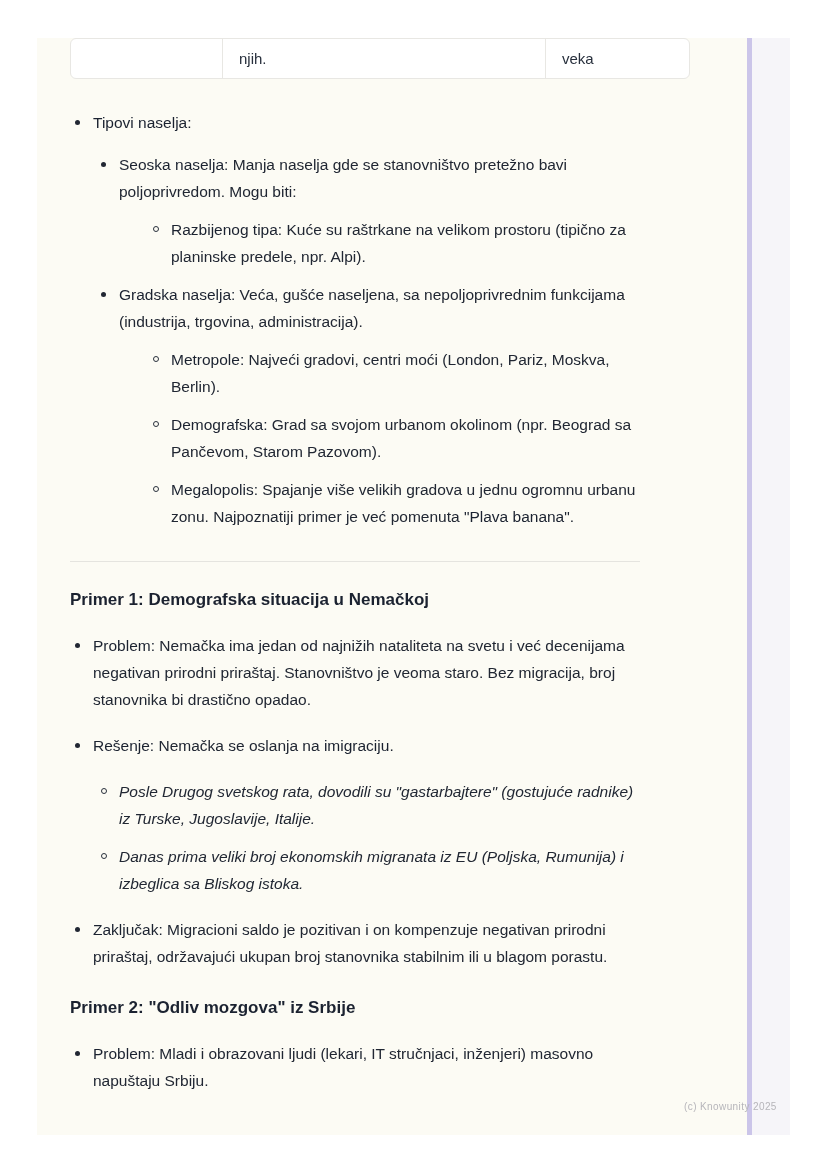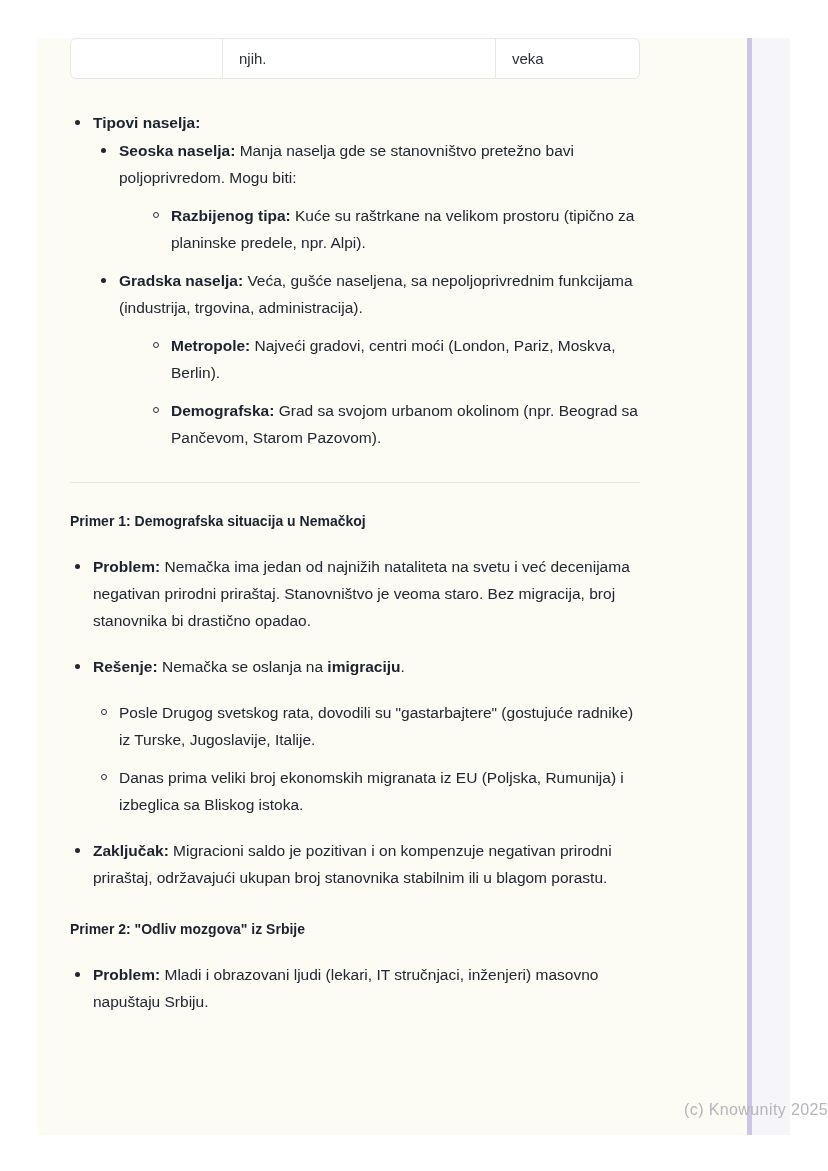--- a/index.html
+++ b/index.html
@@ -13,68 +13,68 @@
   .card {
     position:absolute; left:37px; top:38px; width:710px; height:1097px;
     background:#fcfbf4;
   }
   .content {
     position:relative; margin-left:33px; width:572px;
     font-size:15.5px; line-height:27px;
   }
   
   .trow {
-    display:flex; width:570px; height:41px;
+    display:flex; width:620px; height:41px;
     background:#ffffff; border:1px solid #e8e7e3; border-radius:6px;
   }
   .tcell { padding:6px 16px 0 16px; font-size:15px; color:#28303d; }
   .tc1 { width:152px; border-right:1px solid #e8e7e3; }
   .tc2 { flex:1; border-right:1px solid #e8e7e3; }
   .tc3 { width:143px; }
   
   .list { }
   .li { display:flex; align-items:flex-start; }
   .m { flex:0 0 auto; }
   .disc { width:5px; height:5px; border-radius:50%; background:#212733; margin:11px 13px 0 0; }
   .circle { width:6px; height:6px; border-radius:50%; border:1.5px solid #2a313d; margin:10px 12px 0 0; background:transparent; }
   .t { flex:1 1 auto; }
-  strong { font-weight:700; color:#1b2230; }
+  strong { font-weight:400; color:#1b2230; }
   .l1 { padding-left:5px; margin-top:30px; }
   .l2 { padding-left:26px; }
   .l3 { padding-left:52px; }
   .l2 > .li { }
-  .l2 > .li.tight { margin-top:1px; }
+  .l2 > .li.tight { margin-top:15px; }
   .l3 > .li { margin:11px 0; }
   .plist { padding-left:5px; margin-top:0; }
   .plist > .li { margin:19px 0; }
-  .l2sub { padding-left:26px; }
+  .l2sub { padding-left:26px;font-style:italic; }
   .l2sub > .li { margin:11px 0; }
   hr.divider {
     border:none; border-top:1px solid #e5e4df;
     width:570px; margin:31px 0 0 0;
   }
   h2.section-h {
     font-size:24px; line-height:30px; font-weight:700;
     color:#b3a5f1; margin:24px 0 0 0;
   }
   h3.sub-h {
-    font-size:14px; line-height:24px; font-weight:700;
+    font-size:17px; line-height:24px; font-weight:700;
     color:#1b2230; margin:26px 0 20px 0;
   }
   .vbar {
     position:absolute; left:747px; top:38px; width:5px; height:1097px;
     background:#cbc5e9;
   }
   .strip {
     position:absolute; left:752px; top:38px; width:38px; height:1097px;
     background:#f6f5f9;
   }
   .watermark {
     position:absolute; left:684px; top:1101px; z-index:5;
-    font-size:16px; letter-spacing:0.4px; color:#b6b5ba; white-space:nowrap;
+    font-size:10px; letter-spacing:0.4px; color:#b6b5ba; white-space:nowrap;
   }
 </style>
 </head>
 <body>
 
 <div class="card">
   <div class="content">
 
     <div class="trow">
       <div class="tcell tc1"></div>
@@ -105,20 +105,24 @@
           <div class="t"><strong>Gradska naselja:</strong><span> Veća, gušće naseljena, sa nepoljoprivrednim funkcijama (industrija, trgovina, administracija).</span></div>
         </div>
         <div class="list l3">
           <div class="li">
             <span class="m circle"></span>
             <div class="t"><strong>Metropole:</strong><span> Najveći gradovi, centri moći (London, Pariz, Moskva, Berlin).</span></div>
           </div>
           <div class="li">
             <span class="m circle"></span>
             <div class="t"><strong>Demografska:</strong><span> Grad sa svojom urbanom okolinom (npr. Beograd sa Pančevom, Starom Pazovom).</span></div>
+          </div>
+          <div class="li">
+            <span class="m circle"></span>
+            <div class="t"><strong>Megalopolis:</strong><span> Spajanje više velikih gradova u jednu ogromnu urbanu zonu. Najpoznatiji primer je već pomenuta </span><strong>"Plava banana"</strong><span>.</span></div>
           </div>
         </div>
       </div>
     </div>
 
     <hr class="divider">
 
 
     <h3 class="sub-h">Primer 1: Demografska situacija u Nemačkoj</h3>
 

